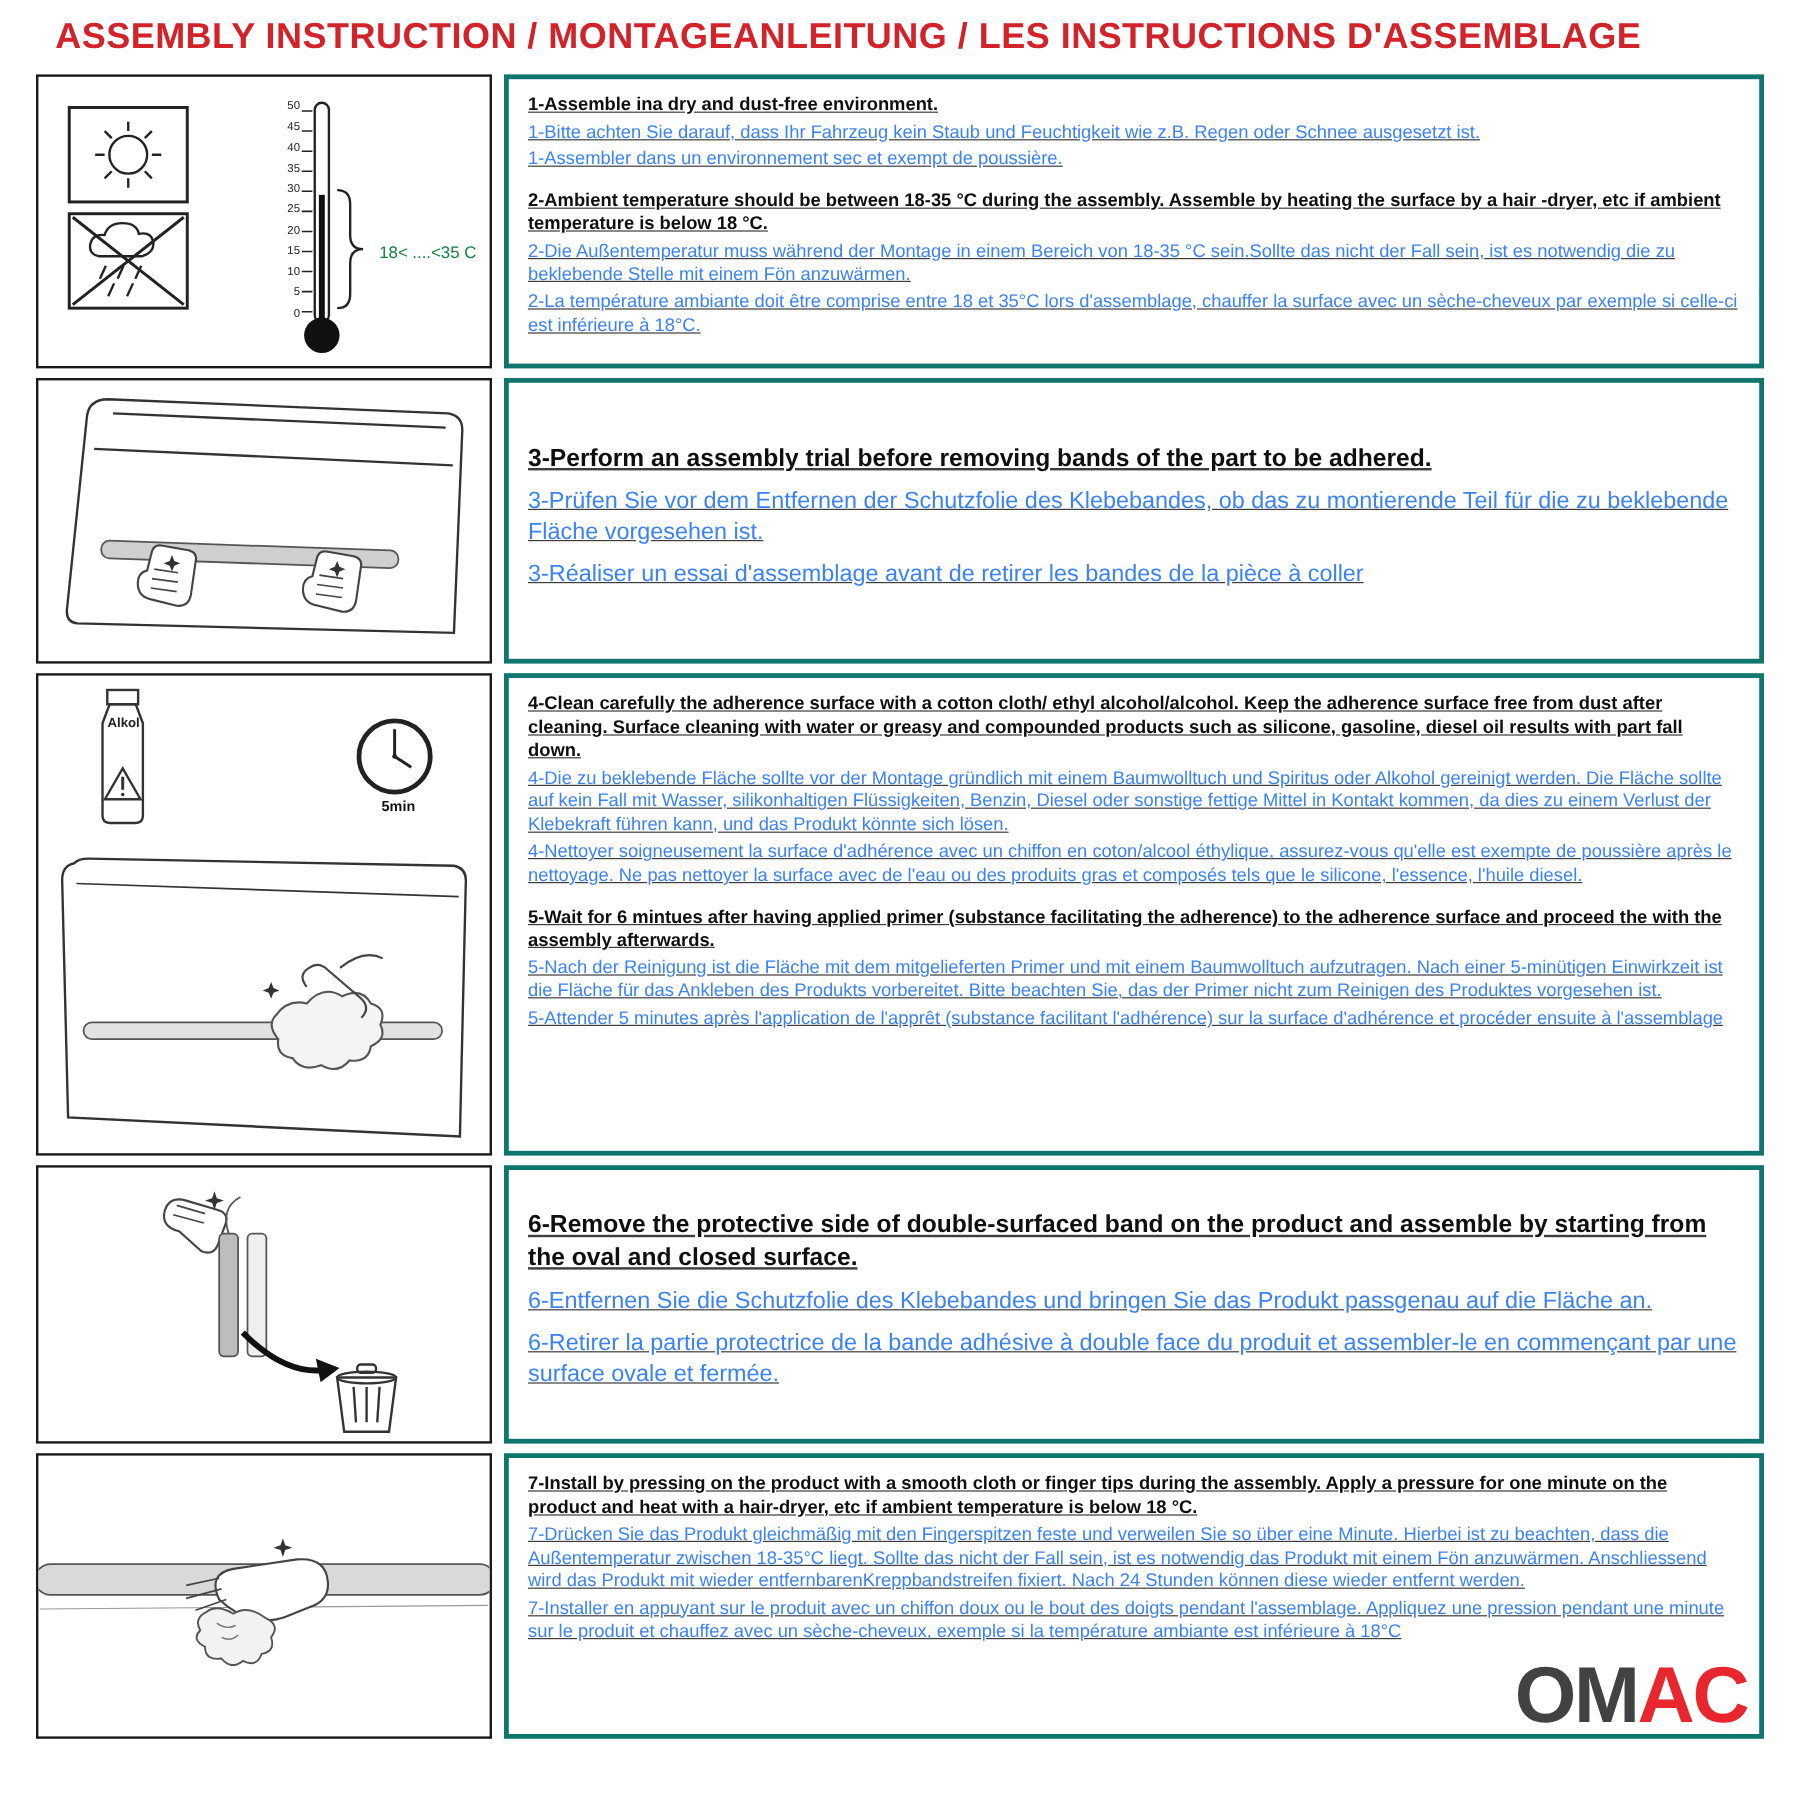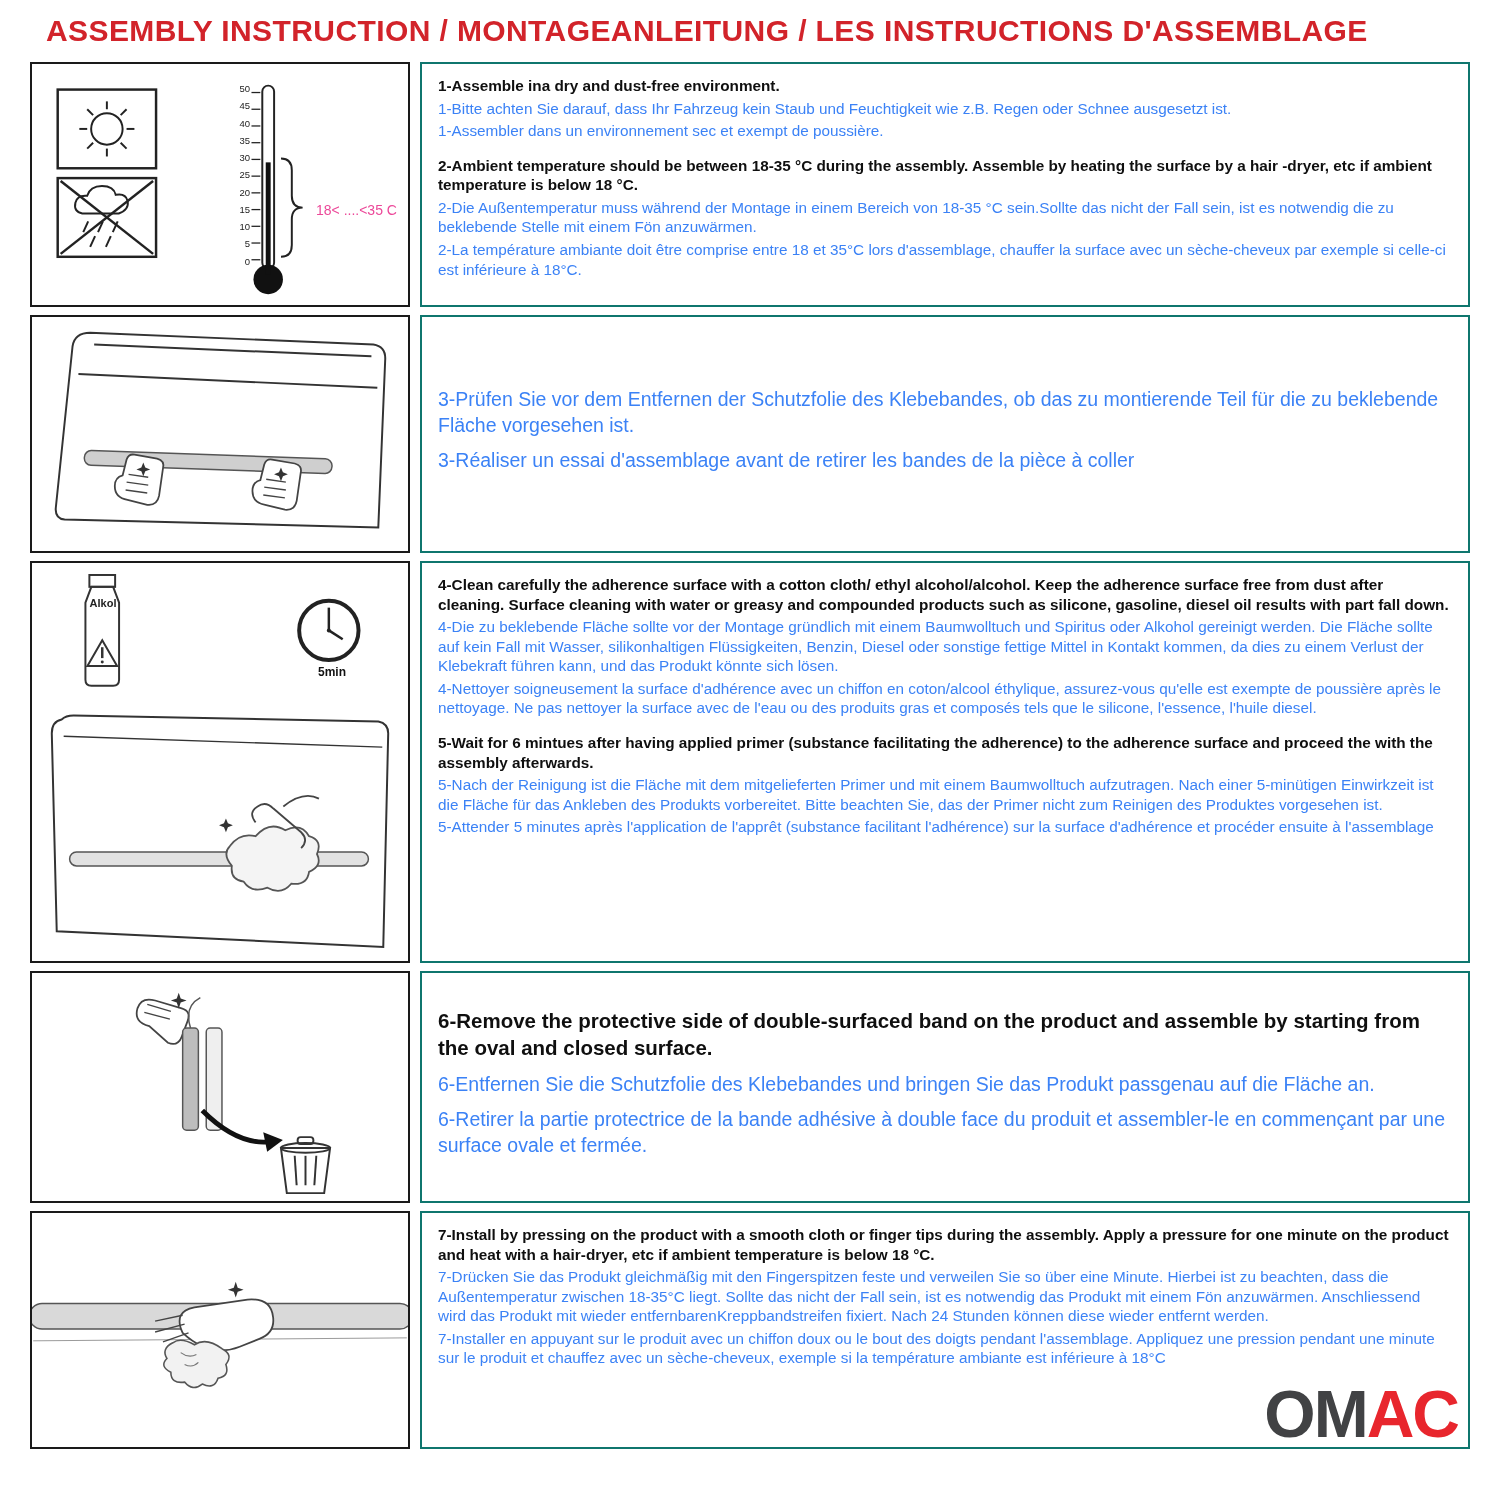--- a/index.html
+++ b/index.html
@@ -32,45 +32,46 @@
     width:380px; flex:none;
     border:2px solid #1a1a1a;
     position:relative;
     background:#fff;
     overflow:hidden;
   }
   .illus svg { position:absolute; left:0; top:0; width:100%; height:100%; }
 
   .textbox {
     flex:1;
-    border:2px solid #0f766e;
+    border:4px solid #0f766e;
     padding:12px 16px;
     background:#fff;
     overflow:hidden;
+    text-decoration:underline;
   }
   .center-v { display:flex; flex-direction:column; justify-content:center; }
 
   .p { font-size:15.3px; line-height:1.28; color:#3b82f6; margin-bottom:3px; }
   .p.b { font-weight:bold; color:#0f0f0f; }
   .gap { margin-top:15px; }
 
   .row-lg .p { font-size:19.5px; line-height:1.34; margin-bottom:9px; }
   .row-lg .p.b { font-size:20.5px; color:#0f0f0f; }
 
   
   .thermo-scale {
     position:absolute; left:190px; top:20px;
     height:182px; width:28px;
     display:flex; flex-direction:column; justify-content:space-between;
     align-items:flex-end;
     font-size:9.5px; color:#222; line-height:1;
   }
   .temp-label {
     position:absolute; left:284px; top:138px;
-    font-size:14px; color:#ec4899; white-space:nowrap;
+    font-size:14px; color:#15803d; white-space:nowrap;
   }
 
   
   .bottle-label {
     position:absolute; left:40px; top:34px; width:62px;
     text-align:center; font-size:11px; font-weight:bold; color:#222;
   }
   .clock-label {
     position:absolute; left:262px; top:102px; width:76px;
     text-align:center; font-size:12px; font-weight:bold; color:#111;
@@ -193,20 +194,21 @@
               <path d="M234,181 l22,3"></path>
           </g>
           <g fill="#333">
             <path d="M112,148 l2,5 5,2 -5,2 -2,5 -2,-5 -5,-2 5,-2 z"></path>
             <path d="M252,153 l2,5 5,2 -5,2 -2,5 -2,-5 -5,-2 5,-2 z"></path>
           </g>
         </g>
       </svg>
     </div>
     <div class="textbox center-v">
+      <p class="p b">3-Perform an assembly trial before removing bands of the part to be adhered.</p>
       <p class="p">3-Prüfen Sie vor dem Entfernen der Schutzfolie des Klebebandes, ob das zu montierende Teil für die zu beklebende Fläche vorgesehen ist.</p>
       <p class="p">3-Réaliser un essai d'assemblage avant de retirer les bandes de la pièce à coller</p>
     </div>
   </div>
 
   <div class="row r3">
     <div class="illus">
       <svg viewBox="0 0 380 402">
         <g fill="none" stroke="#333" stroke-width="2">
           <rect x="58" y="12" width="26" height="12"></rect>

